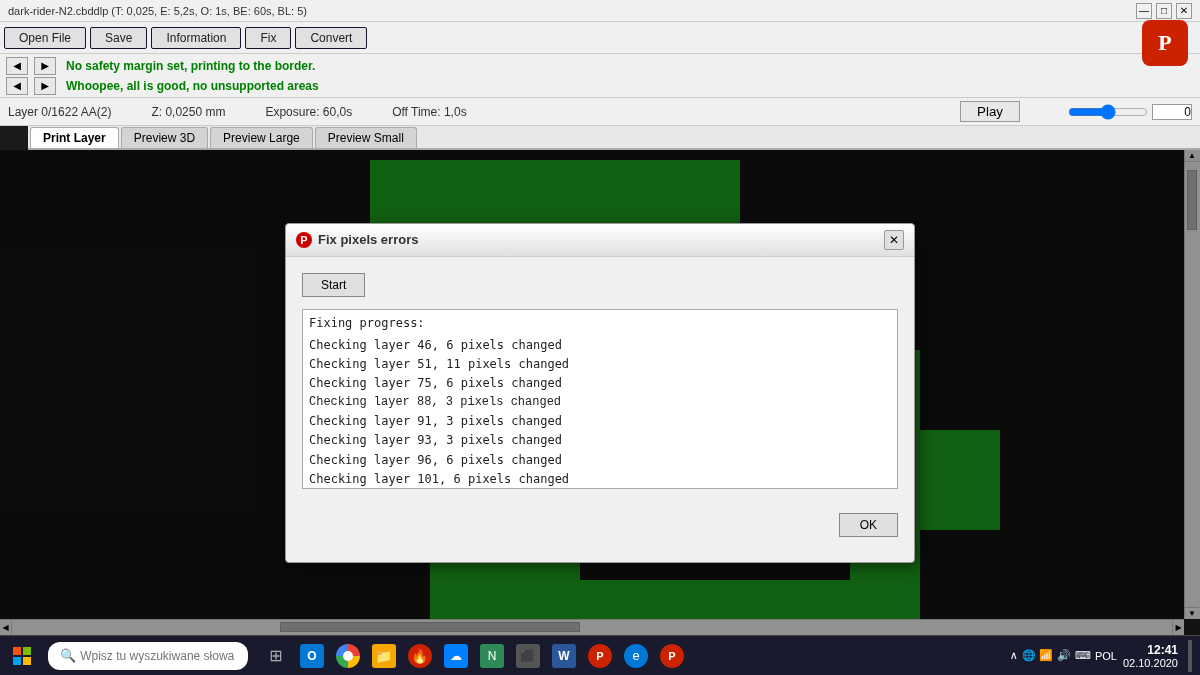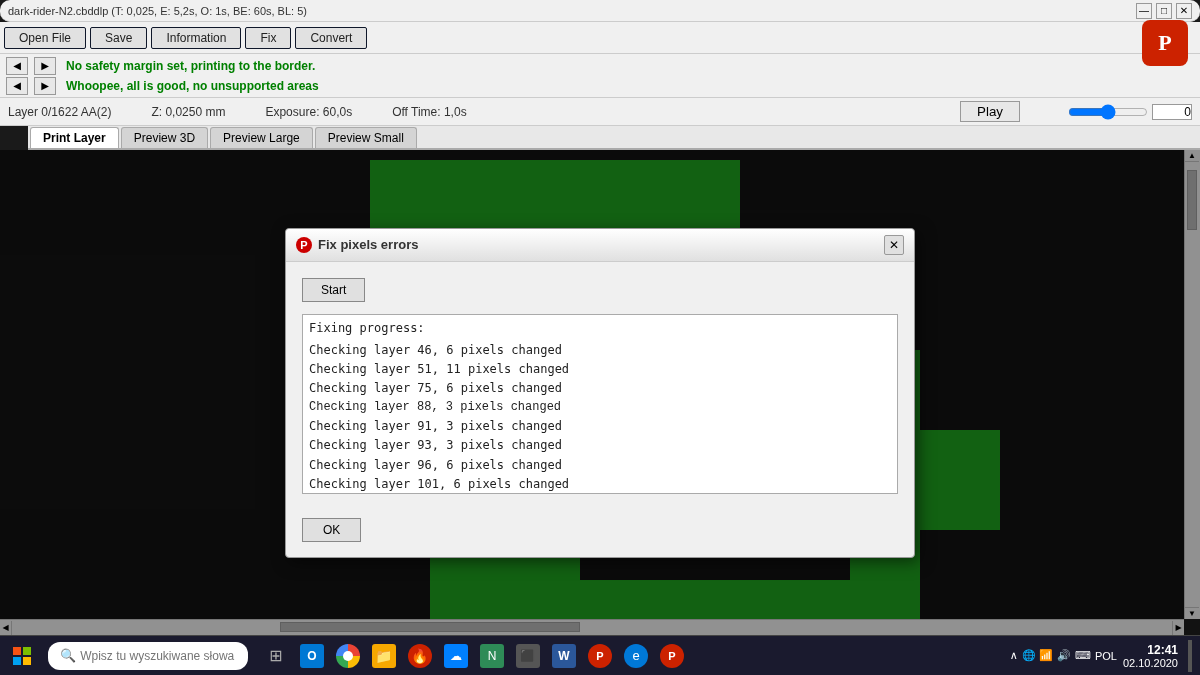--- a/index.html
+++ b/index.html
@@ -7,21 +7,20 @@
 
     
     .title-bar {
       height: 22px;
       background: #f0f0f0;
       display: flex;
       align-items: center;
       justify-content: space-between;
       padding: 0 8px;
       border-bottom: 1px solid #ccc;
-      border-radius: 10px;
     }
     .title-bar-text { font-size: 11px; color: #333; }
     .title-bar-controls { display: flex; gap: 4px; }
     .title-bar-btn {
       width: 16px; height: 16px;
       background: #f0f0f0;
       border: 1px solid #999;
       font-size: 10px;
       display: flex; align-items: center; justify-content: center;
       cursor: pointer;
@@ -279,22 +278,23 @@
       background: #fff;
       height: 180px;
       padding: 6px;
       overflow-y: auto;
       font-size: 12px;
       font-family: monospace;
       color: #222;
       position: relative;
     }
     .modal-footer {
-      padding: 8px 16px 15px;
-      display: flex;
+      padding: 8px 16px 25px;
+      display: flex;
+      justify-content: flex-end;
     }
     .modal-ok-btn {
       padding: 4px 20px;
       background: #e0e0e0;
       border: 1px solid #888;
       cursor: pointer;
       font-size: 12px;
     }
 
     

